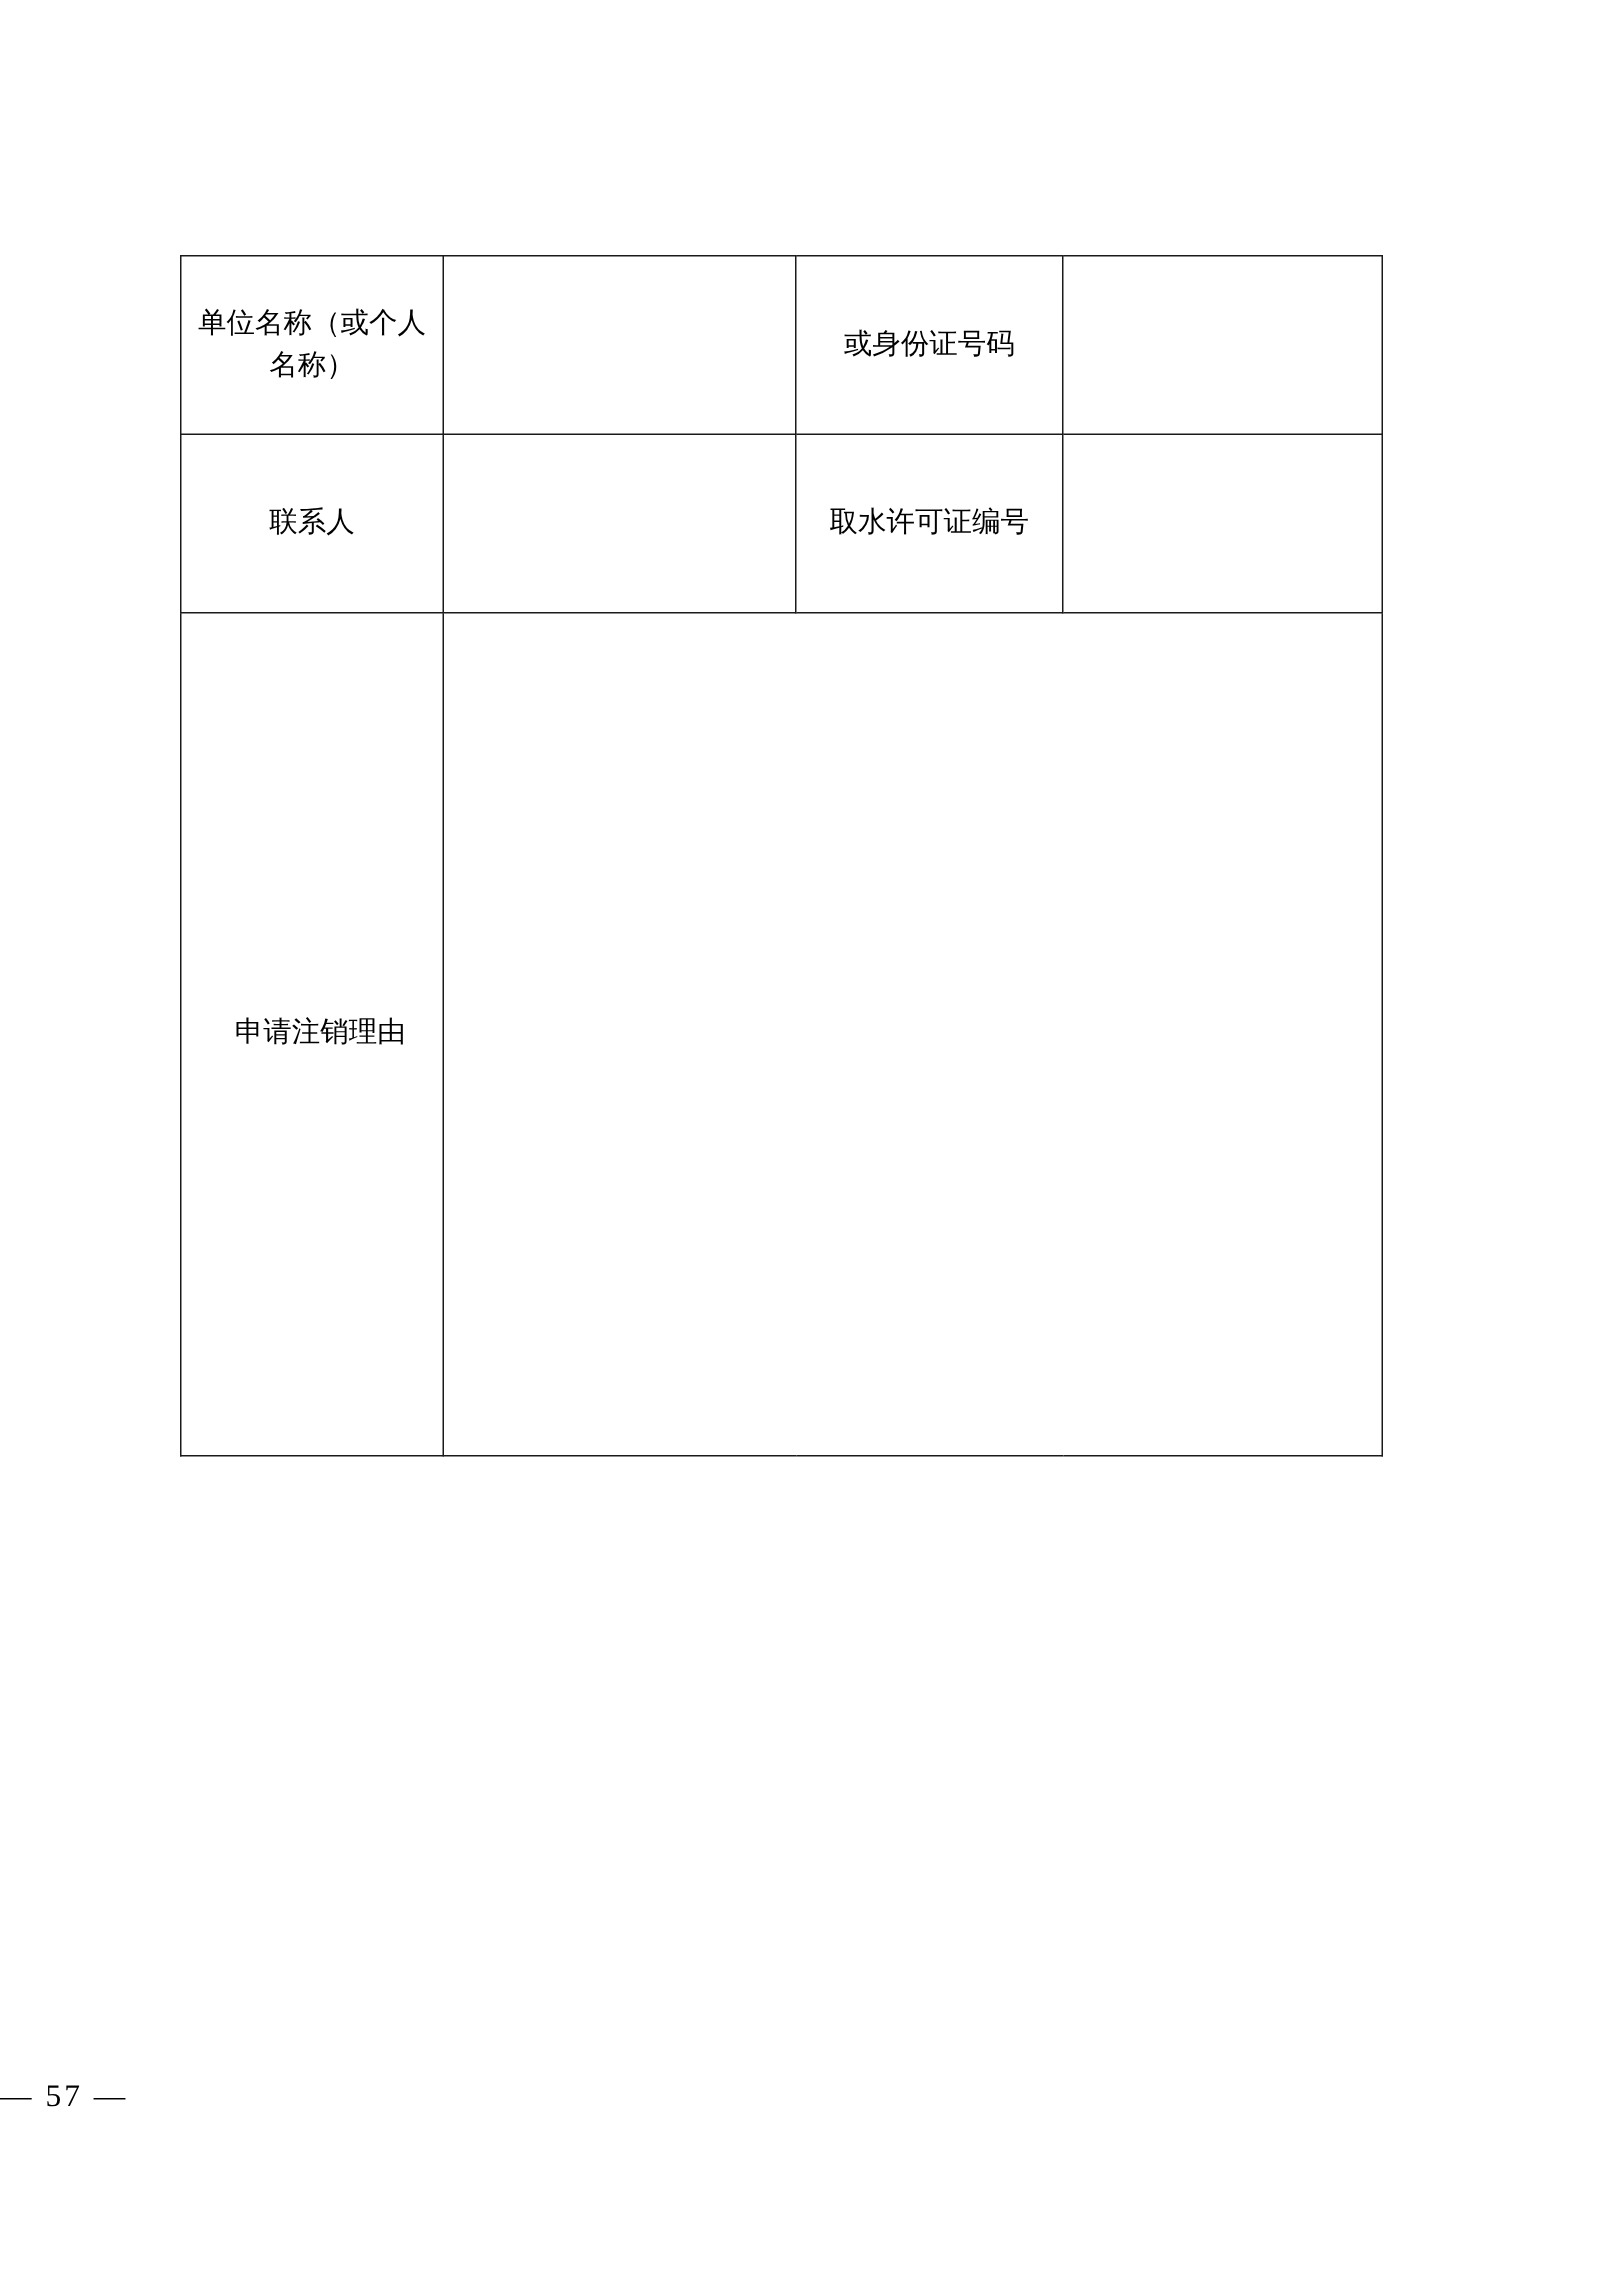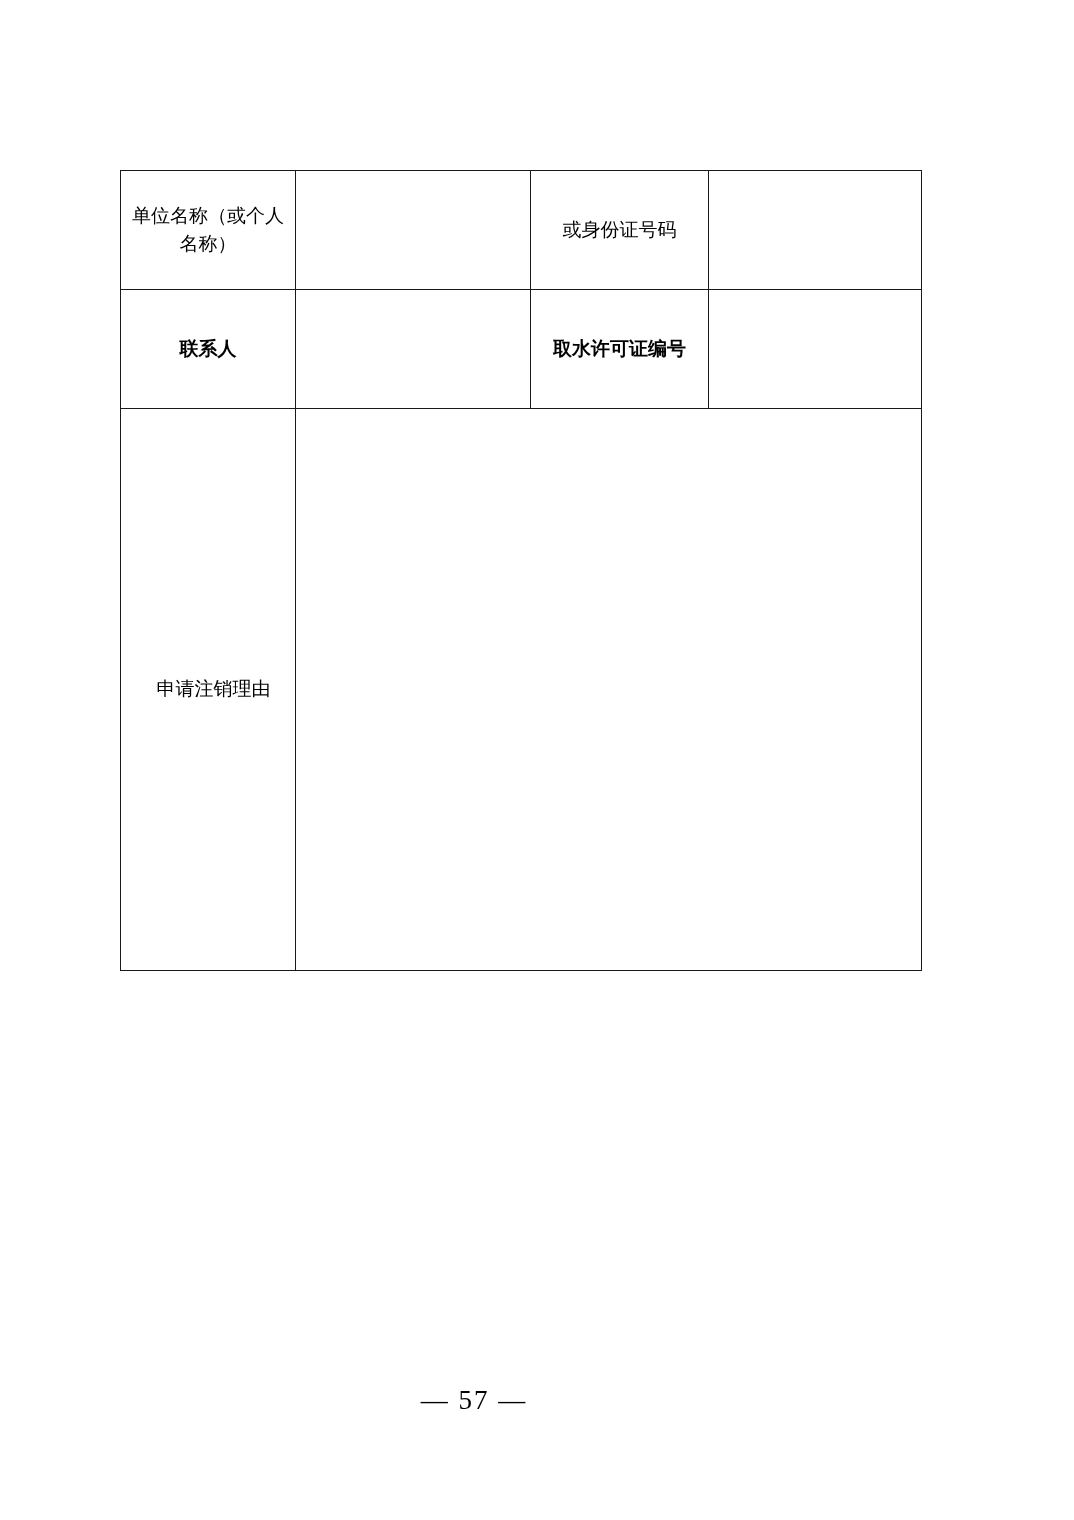--- a/index.html
+++ b/index.html
@@ -44,38 +44,38 @@
   .value-cell {
     text-align: left;
   }
   .col-a { width: 175px; }
   .col-b { width: 235px; }
   .col-c { width: 178px; }
   .col-d { width: 213px; }
 
   .row-1 td { height: 110px; }
   .row-2 td { height: 110px; }
-  .row-3 td { height: 110px; font-weight: bold; }
+  .row-3 td { height: 110px; }
   .row-4 td { height: 553px; vertical-align: middle; padding-left: 19px; }
 
   .reason-label {
     text-align: center;
     vertical-align: middle;
   }
   .reason-body {
     vertical-align: top;
   }
 
   .page-number {
     position: absolute;
     left: 0;
     top: 1385px;
     width: 948px;
-    text-align: center;
-    font-size: 27px;
+    text-align: left;
+    font-size: 21px;
     letter-spacing: 2px;
     font-family: "Liberation Serif", "DejaVu Serif", serif;
   }
   .pn-inner {
     display: inline-block;
   }
 </style>
 </head>
 <body>
 

